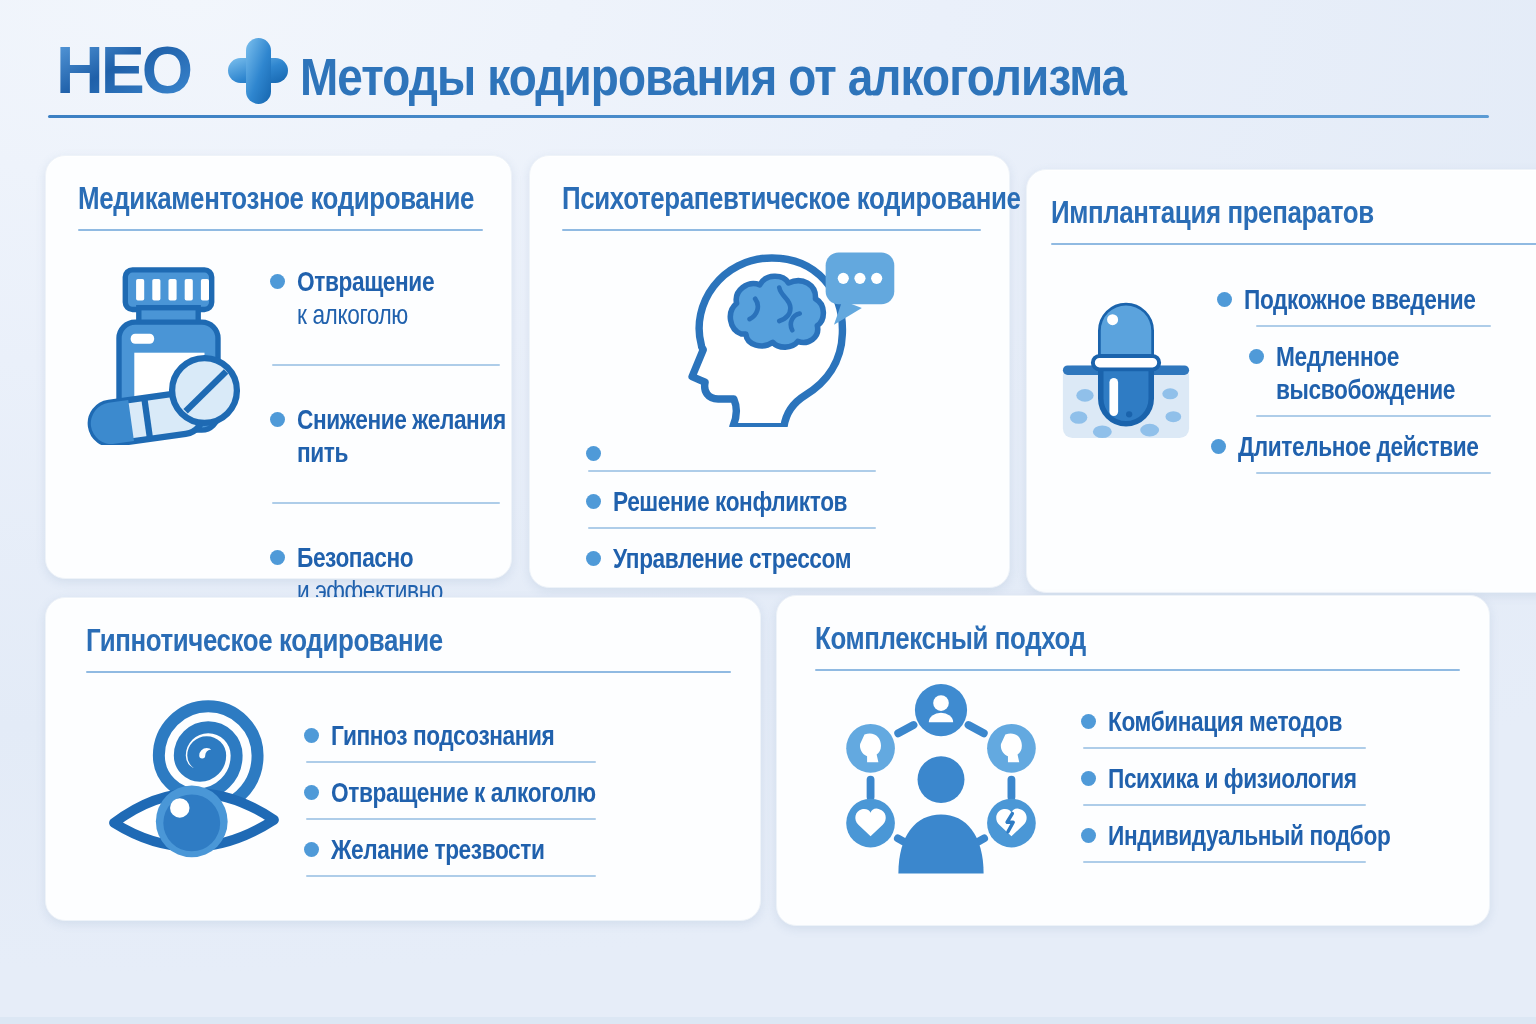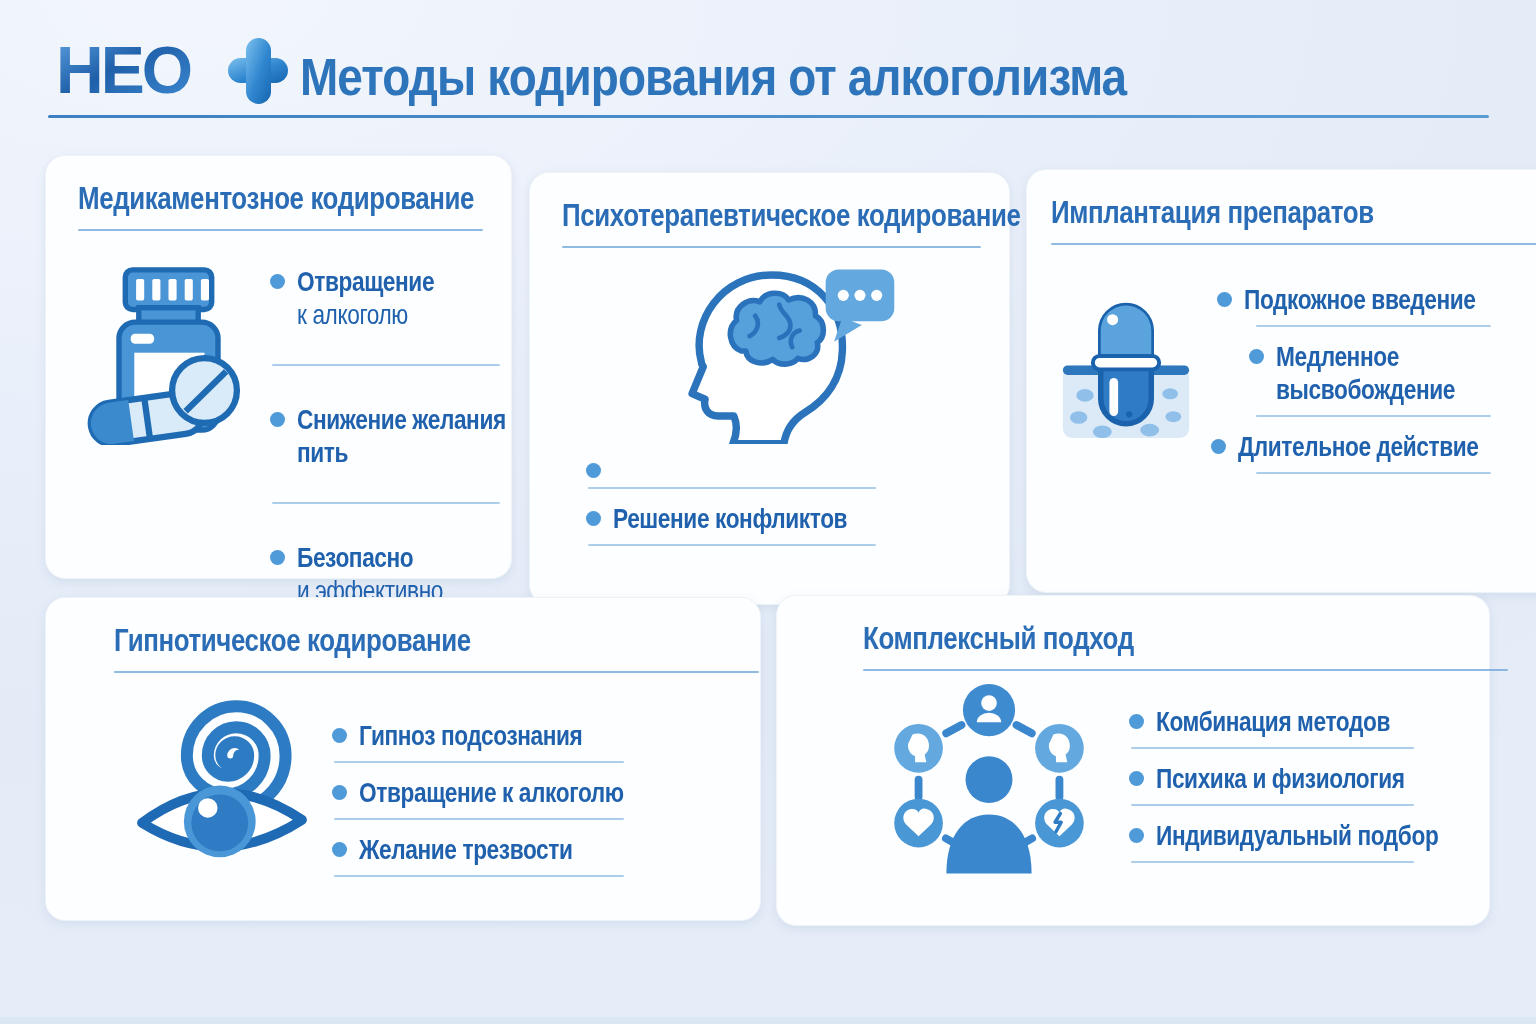--- a/index.html
+++ b/index.html
@@ -42,24 +42,24 @@
   .bullets { display:flex; flex-direction:column; }
   .bullet { display:flex; align-items:flex-start; }
   .dot { flex:none; width:15px; height:15px; border-radius:50%; background:#4f9ad8; margin-top:9px; }
   .btext { margin-left:12px; font-size:28px; font-weight:bold; color:#2061ad; line-height:33px; letter-spacing:-.5px; }
   .btext .ln { display:block; }
   .btext .reg { font-weight:normal; }
   .b-rule { height:2px; background:#aecde9; border-radius:1px; margin:9px 0 13px 2px; }
 
   
   .card-medication   { left:45px;  top:155px; width:467px; height:424px; }
-  .card-psycho       { left:529px; top:172px; width:481px; height:433px; }
+  .card-psycho       { left:529px; top:155px; width:481px; height:433px; }
   .card-implant      { left:1026px;top:169px; width:560px; height:424px; }
-  .card-hypnosis     { left:45px;  top:597px; width:716px; height:324px;padding-left:28px; }
-  .card-complex      { left:776px; top:595px; width:714px; height:331px;padding-left:48px; }
+  .card-hypnosis     { left:45px;  top:597px; width:716px; height:324px; }
+  .card-complex      { left:776px; top:595px; width:714px; height:331px; }
 
   .card-medication .content-row { padding:14px 18px 0 28px; }
   .card-medication .icon-box { width:180px; flex:none; margin-top:10px; }
   .card-medication .bullets { margin-left:16px; margin-top:20px;gap:24px; }
   .card-medication .b-rule { width:228px; }
 
   .card-psycho .icon-box { margin:10px auto 0; }
   .card-psycho .bullets { margin:6px 0 0 56px; }
   .card-psycho .b-rule { width:288px; }
 
@@ -188,20 +188,26 @@
           <span class="dot"></span>
         </div>
         <div class="b-rule"></div>
         <div class="bullet">
           <span class="dot"></span>
           <span class="btext">
               <span class="ln cond">Решение конфликтов</span>
             </span>
         </div>
         <div class="b-rule"></div>
+        <div class="bullet">
+          <span class="dot"></span>
+          <span class="btext">
+              <span class="ln cond">Управление стрессом</span>
+            </span>
+        </div>
       </div>
     </div>
   </div>
 
   <div class="card card-implant">
     <div class="card-head" style="padding-left:24px;">
       <div class="card-title"><span class="cond">Имплантация препаратов</span></div>
       <div class="head-rule"></div>
     </div>
     <div class="content-row">

